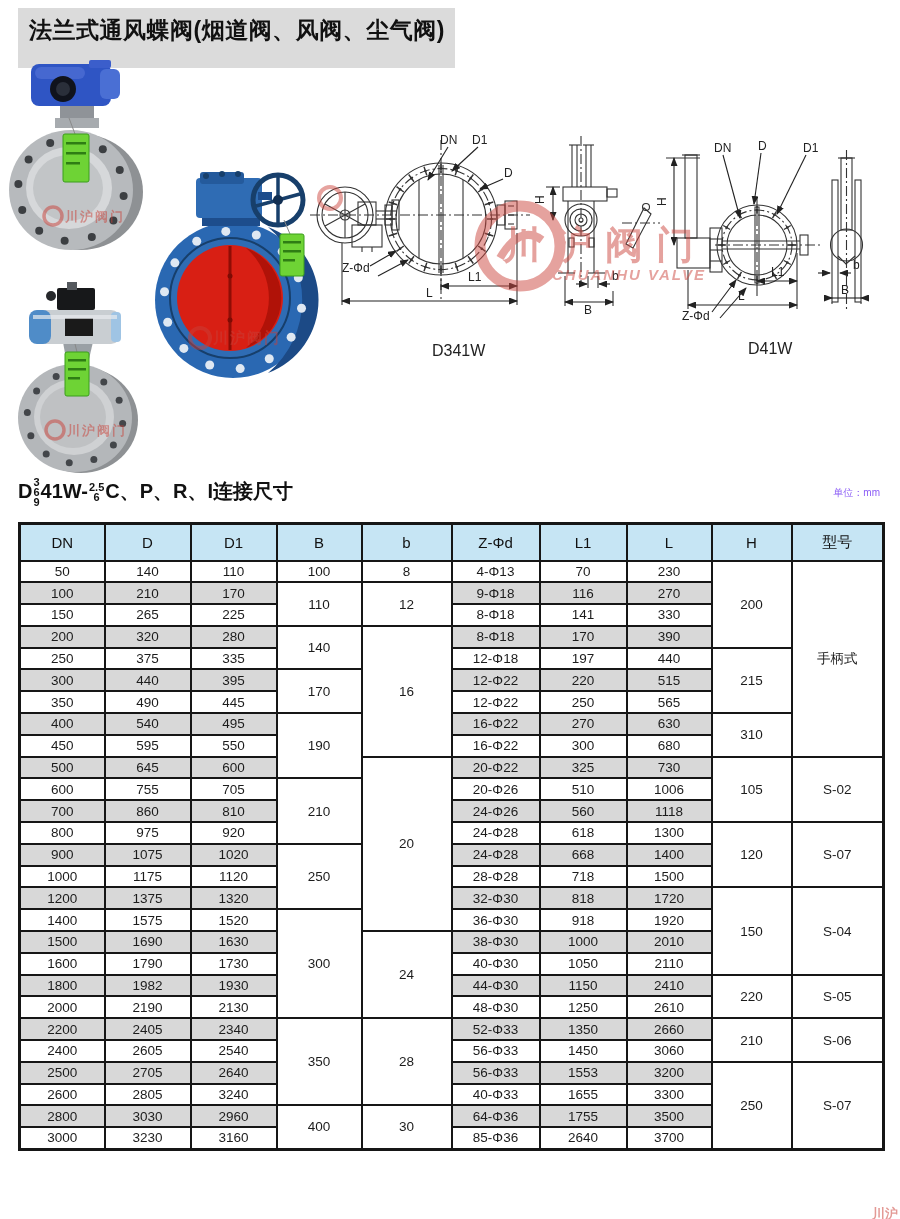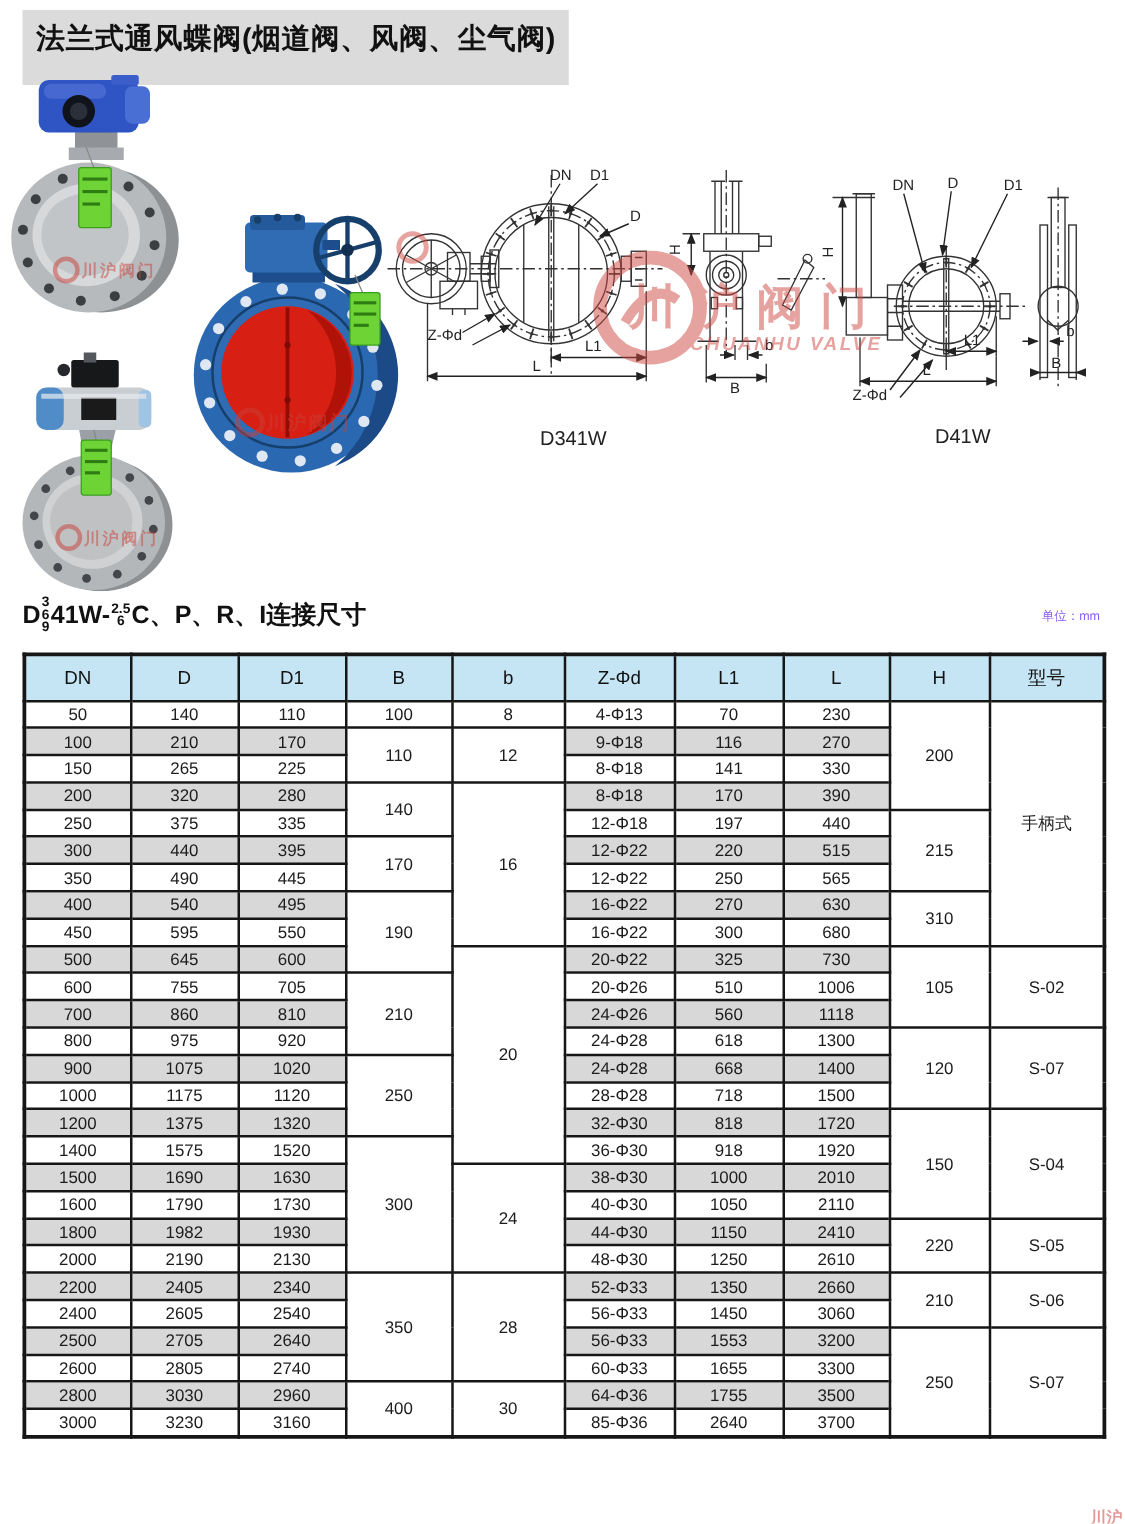--- a/index.html
+++ b/index.html
@@ -728,22 +728,22 @@
             <td class="row-cell">2640</td>
             <td class="row-cell">56-Φ33</td>
             <td class="row-cell">1553</td>
             <td class="row-cell">3200</td>
             <td rowspan="4" class="span-cell">250</td>
             <td rowspan="4" class="span-cell">S-07</td>
           </tr>
           <tr>
             <td class="row-cell">2600</td>
             <td class="row-cell">2805</td>
-            <td class="row-cell">2740</td>
-            <td class="row-cell">60-Φ33</td>
+            <td class="row-cell">3240</td>
+            <td class="row-cell">40-Φ33</td>
             <td class="row-cell">1655</td>
             <td class="row-cell">3300</td>
           </tr>
           <tr class="alt">
             <td class="row-cell">2800</td>
             <td class="row-cell">3030</td>
             <td class="row-cell">2960</td>
             <td rowspan="2" class="span-cell">400</td>
             <td rowspan="2" class="span-cell">30</td>
             <td class="row-cell">64-Φ36</td>

